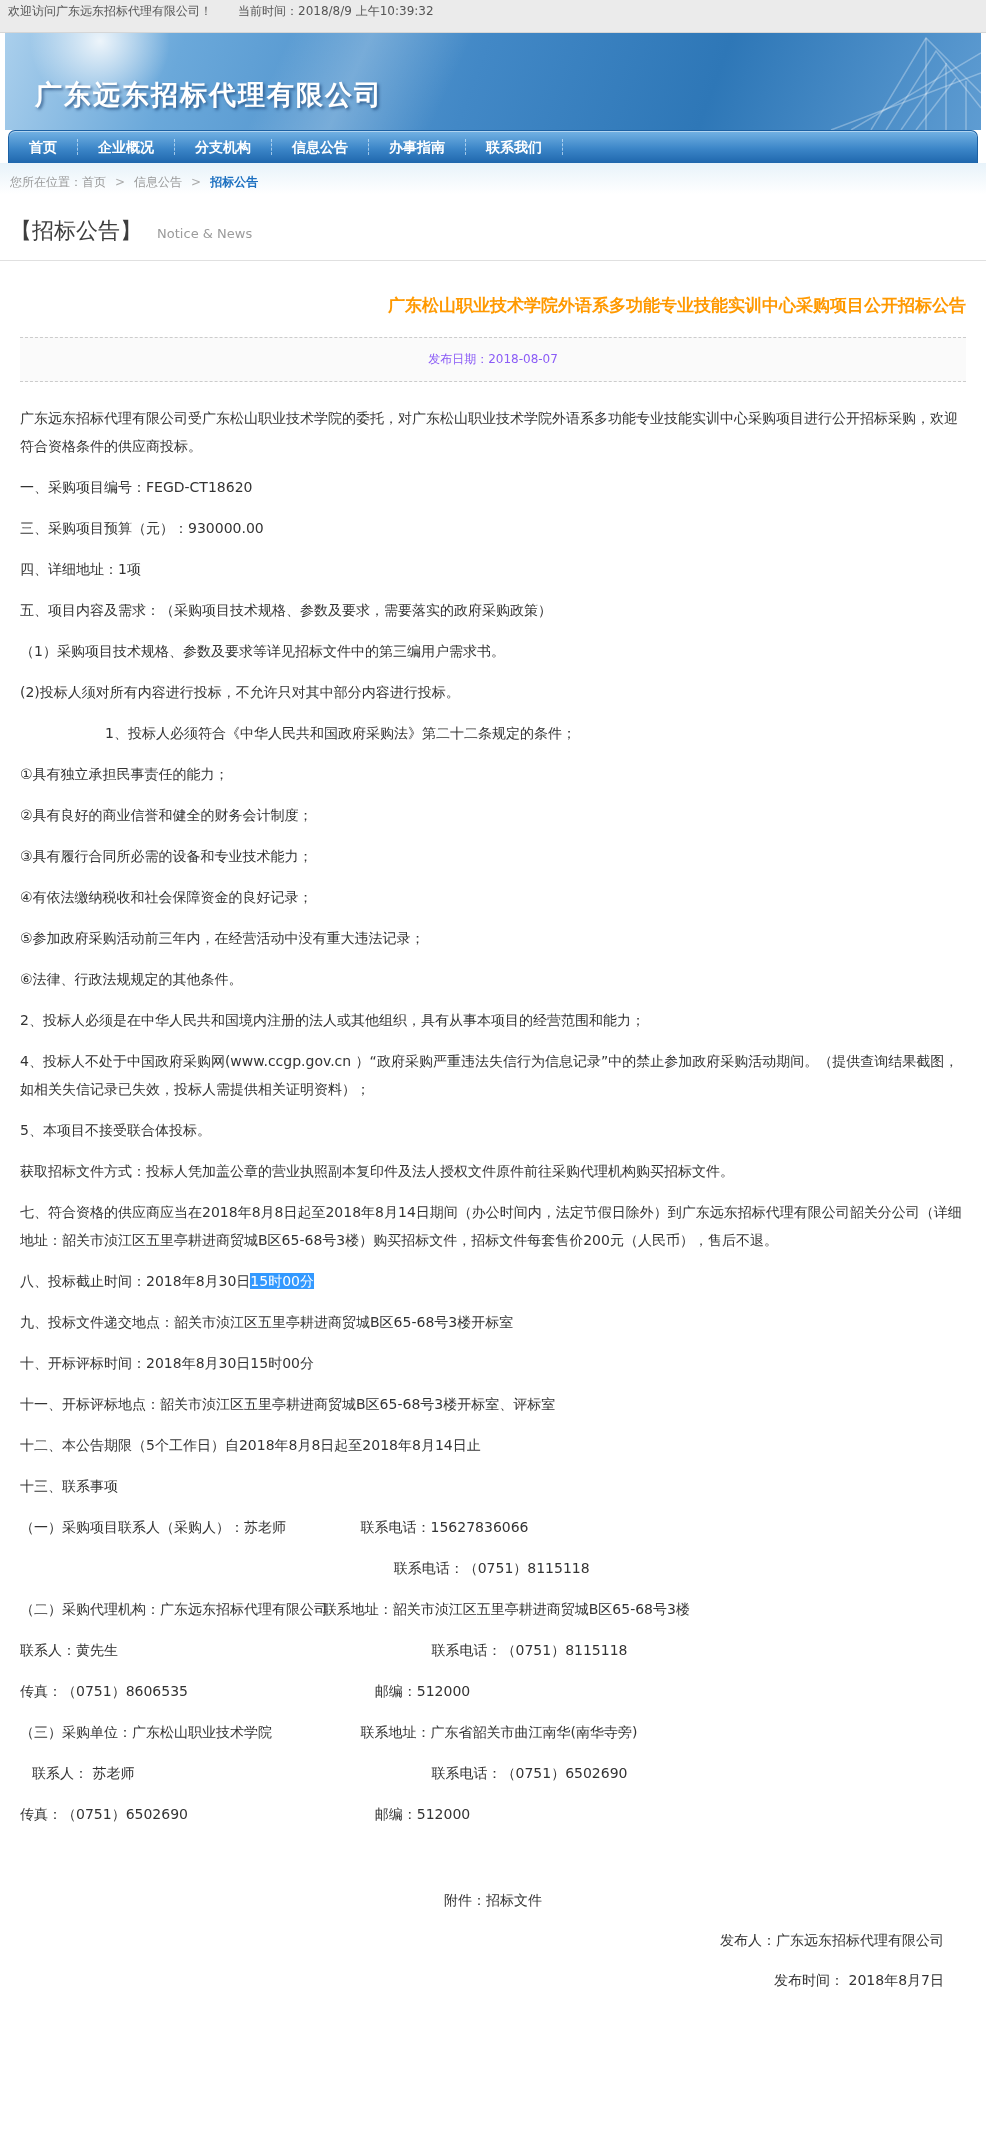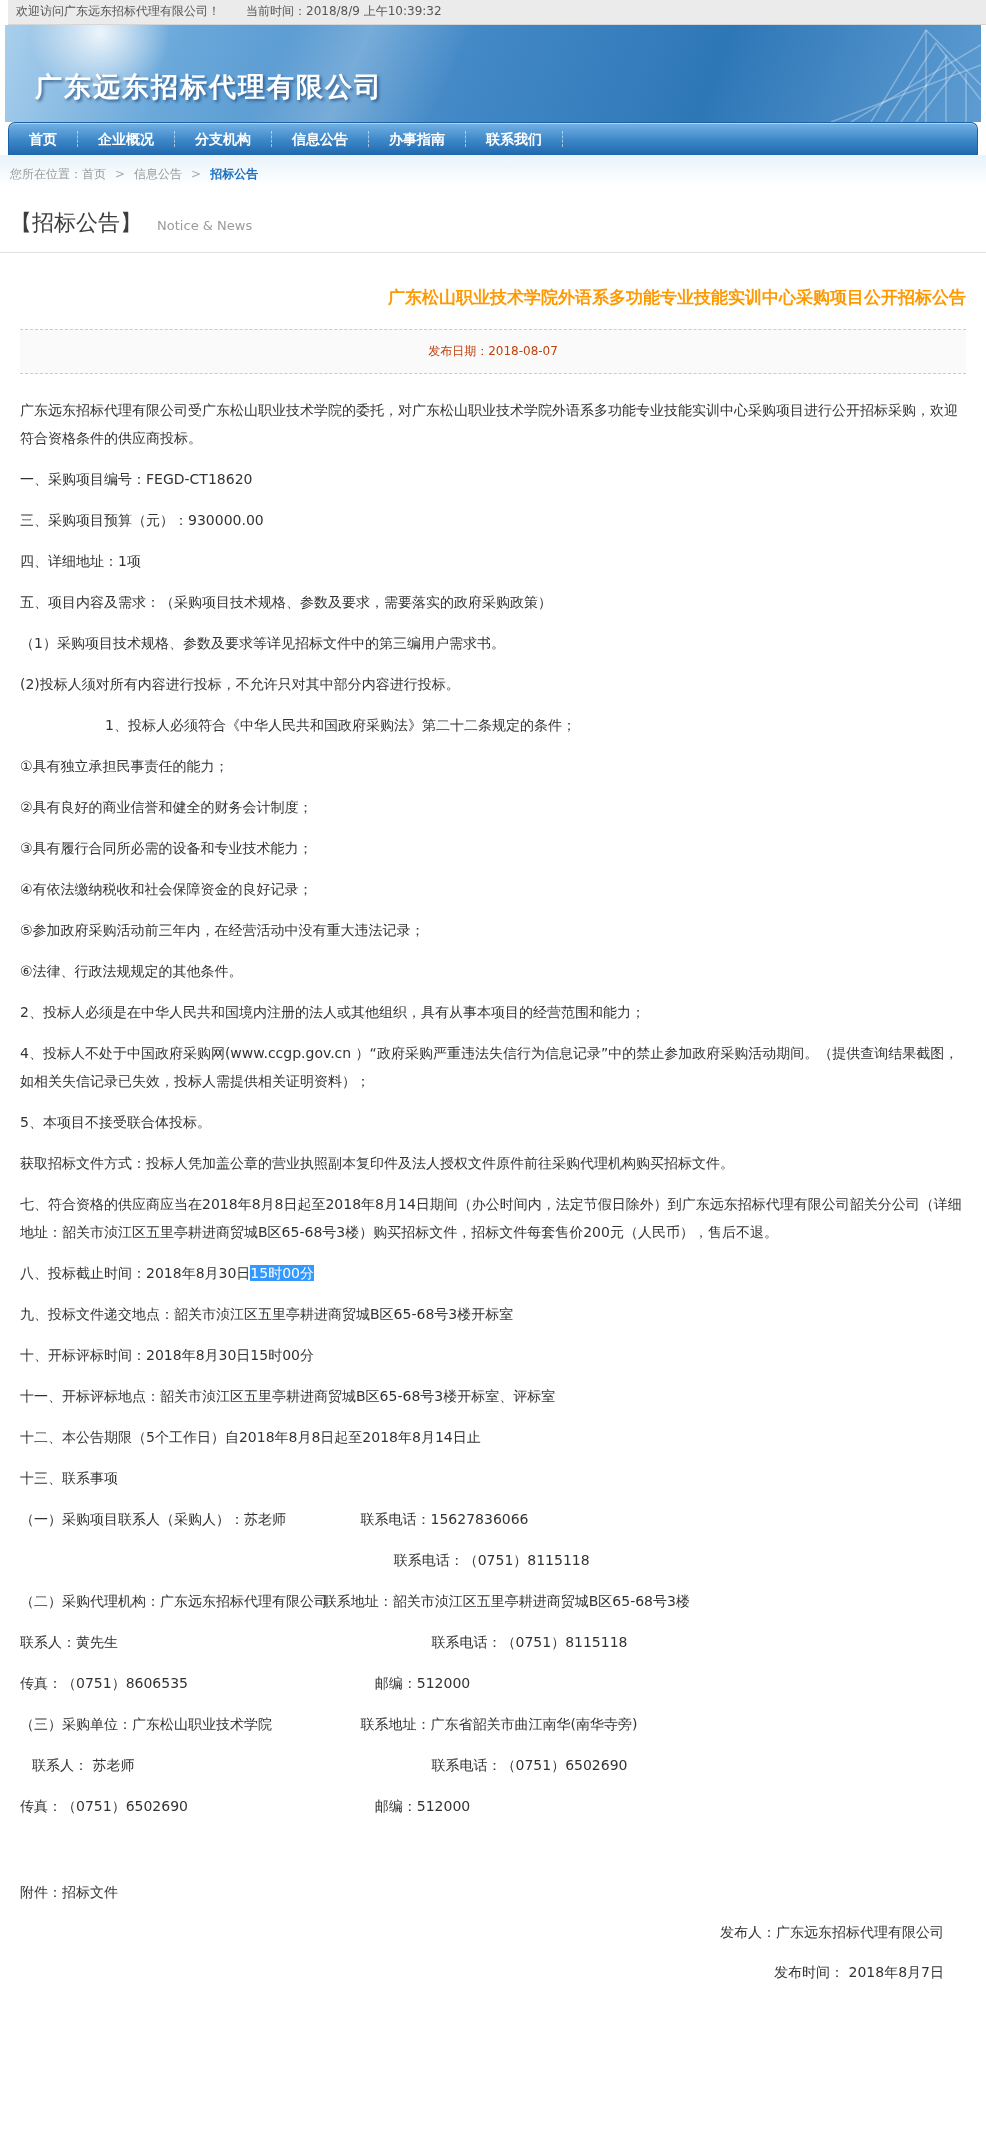--- a/index.html
+++ b/index.html
@@ -4,23 +4,23 @@
 <style>
   * { box-sizing: border-box; }
   html,body { margin:0; padding:0; }
   body {
     width:986px; background:#fff;
     font-family:"DejaVu Sans","Liberation Sans",sans-serif;
     color:var(--body-text,#333);
   }
   
   .topbar {
-    height:25px; line-height:22px; background:#ebebeb;
+    height:33px; line-height:22px; background:#ebebeb;
     border-bottom:1px solid #d6d6d6; font-size:12px; color:#555;
-    padding:0 8px; display:flex; gap:26px; white-space:nowrap;margin-left:8px;
+    padding:0 8px; display:flex; gap:26px; white-space:nowrap;
   }
   
   .banner {
     position:relative; height:97px; margin:0 5px; overflow:hidden;
     background:
       radial-gradient(circle at 95px 8px, rgba(255,255,255,.85), rgba(255,255,255,0) 70px),
       linear-gradient(115deg, rgba(255,255,255,0) 28%, rgba(255,255,255,.22) 36%, rgba(255,255,255,0) 46%),
       linear-gradient(110deg,#aacfec 0%,#6aa8da 18%,#4288c6 48%,#2e77b7 72%,#5e9cd2 100%);
   }
   .banner-title {
@@ -54,34 +54,34 @@
   .section-title { font-size:22px; color:#3d3d3d; }
   .section-sub { font-size:13px; color:#9b9b9b; margin-left:10px; }
   
   .article { padding:0 20px 40px; }
   .article-title {
     text-align:right; color:var(--accent-orange,#ff9900);
     font-weight:bold; font-size:17px; margin:32px 0 20px; line-height:24px;
   }
   .date-strip {
     border-top:1px dashed #ccc; border-bottom:1px dashed #ccc;
-    background:#fafafa; text-align:center; color:#c2410c;
+    background:#fafafa; text-align:center; color:#8b5cf6;
     font-size:12px; padding:13px 0;
   }
   .body-text { margin-top:22px; font-size:14px; color:var(--body-text,#333); }
   .para { line-height:28px; margin:13px 0; }
   .para.ind-1 { padding-left:85px; }
   .hl { background:var(--selection-bg,#3399ff); color:#fff; }
   
   .c-row { position:relative; line-height:28px; margin:13px 0; min-height:28px; }
   .c-row .r { position:absolute; top:0; white-space:nowrap; }
   .li-1 { padding-left:12px; display:inline-block; }
   .li-2 { padding-left:80px; display:inline-block; }
   
-  .attachment { margin-top:58px; line-height:28px; }
+  .attachment { margin-top:58px; line-height:28px;text-align:center; }
   .attachment-link { color:var(--body-text,#333); cursor:pointer; }
   .pub-row { text-align:right; padding-right:22px; line-height:28px; margin:12px 0; }
 </style>
 </head>
 <body>
 
 <div class="topbar">
   <span>欢迎访问广东远东招标代理有限公司！</span>
   <span>
     <span>当前时间：</span><span>2018/8/9 上午10:39:32</span>

